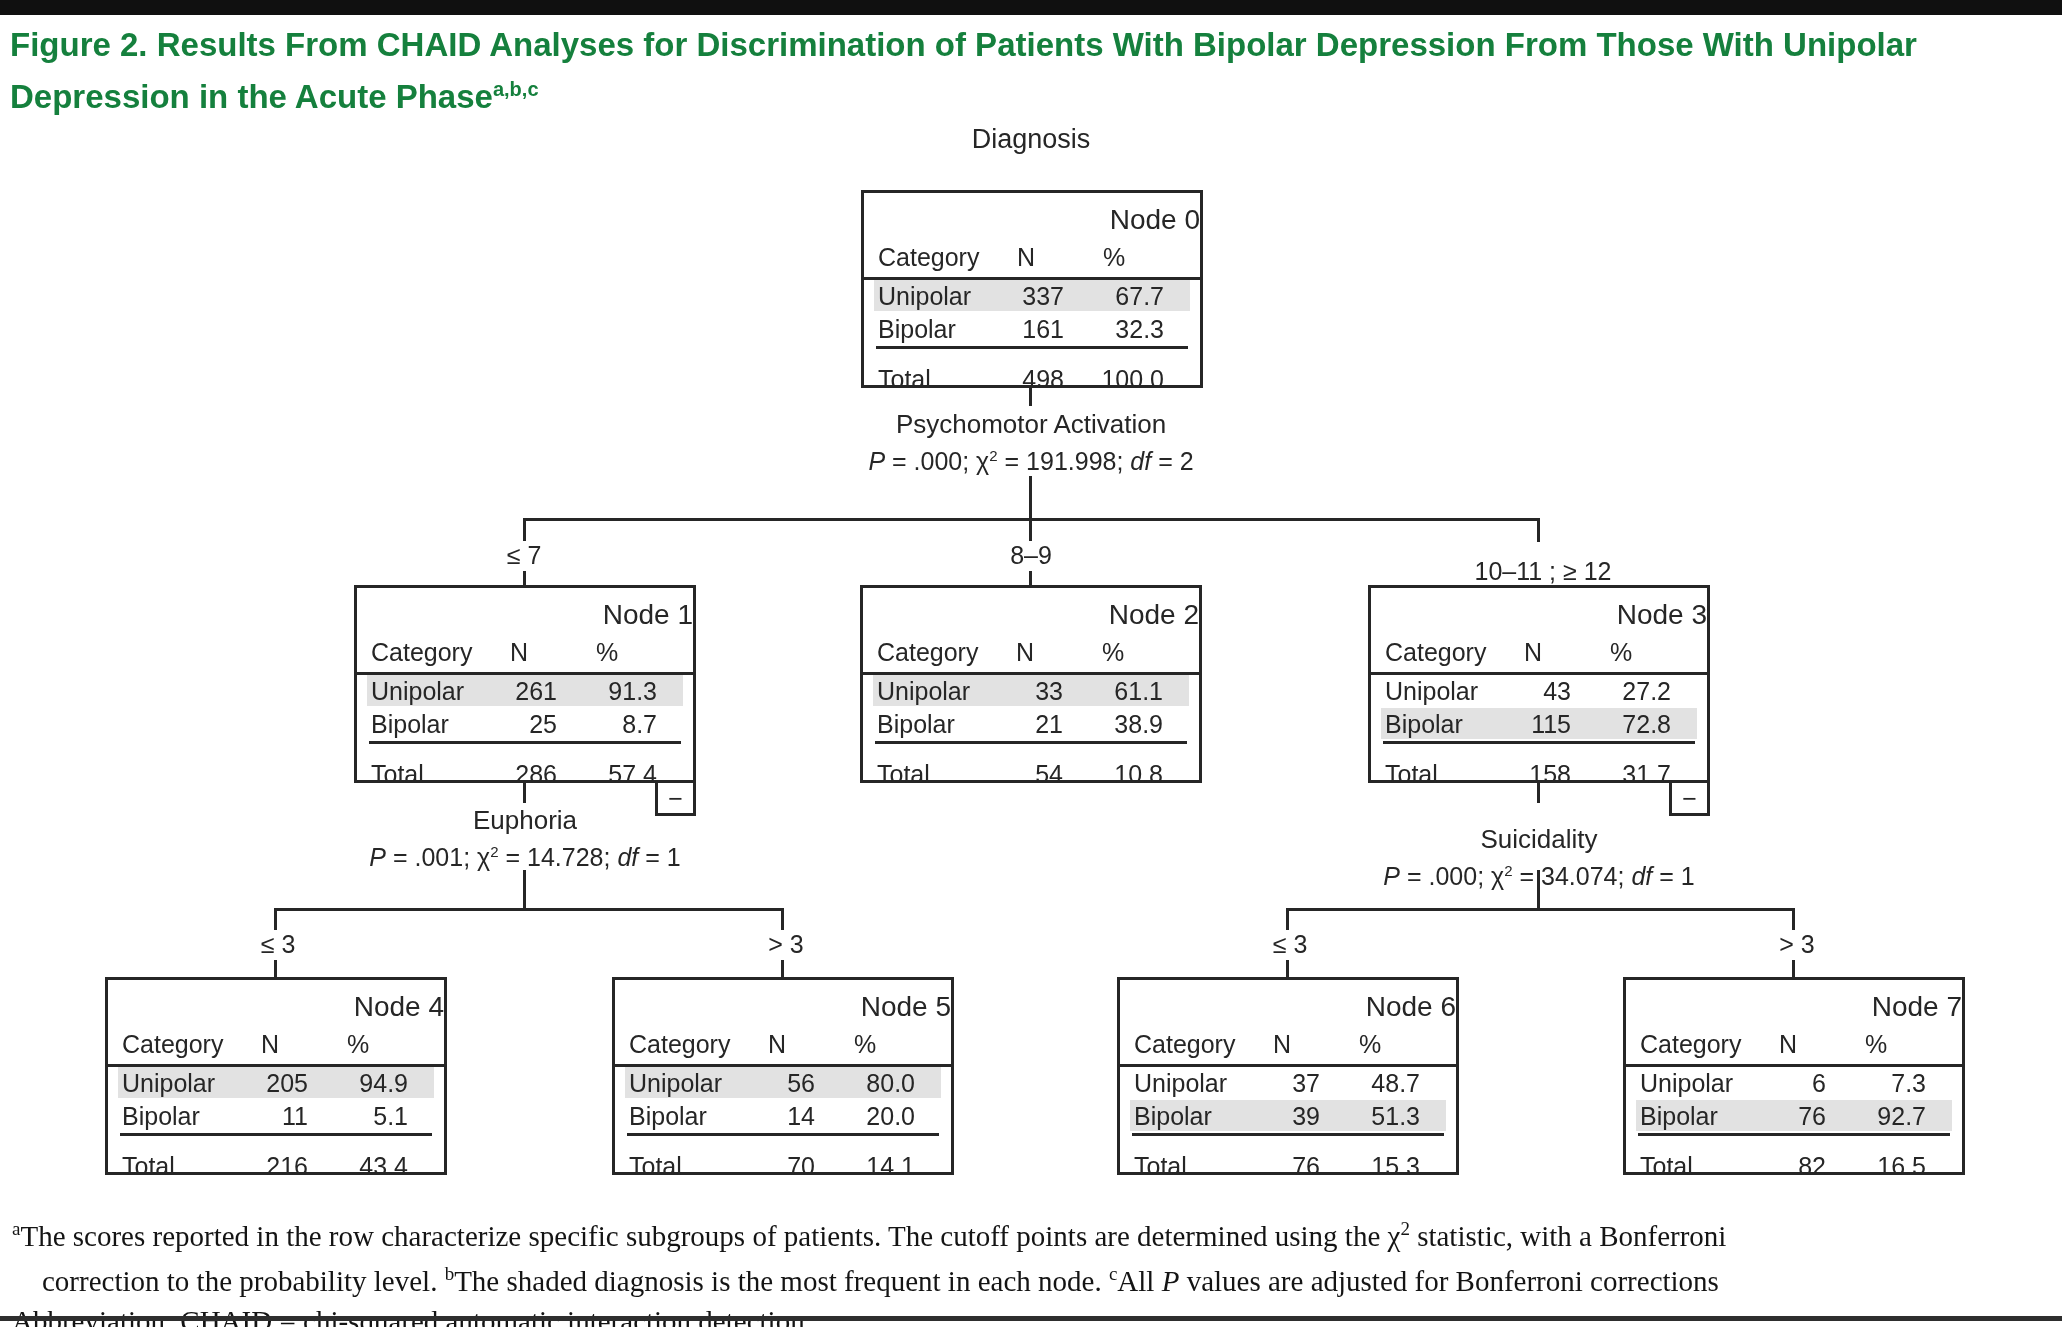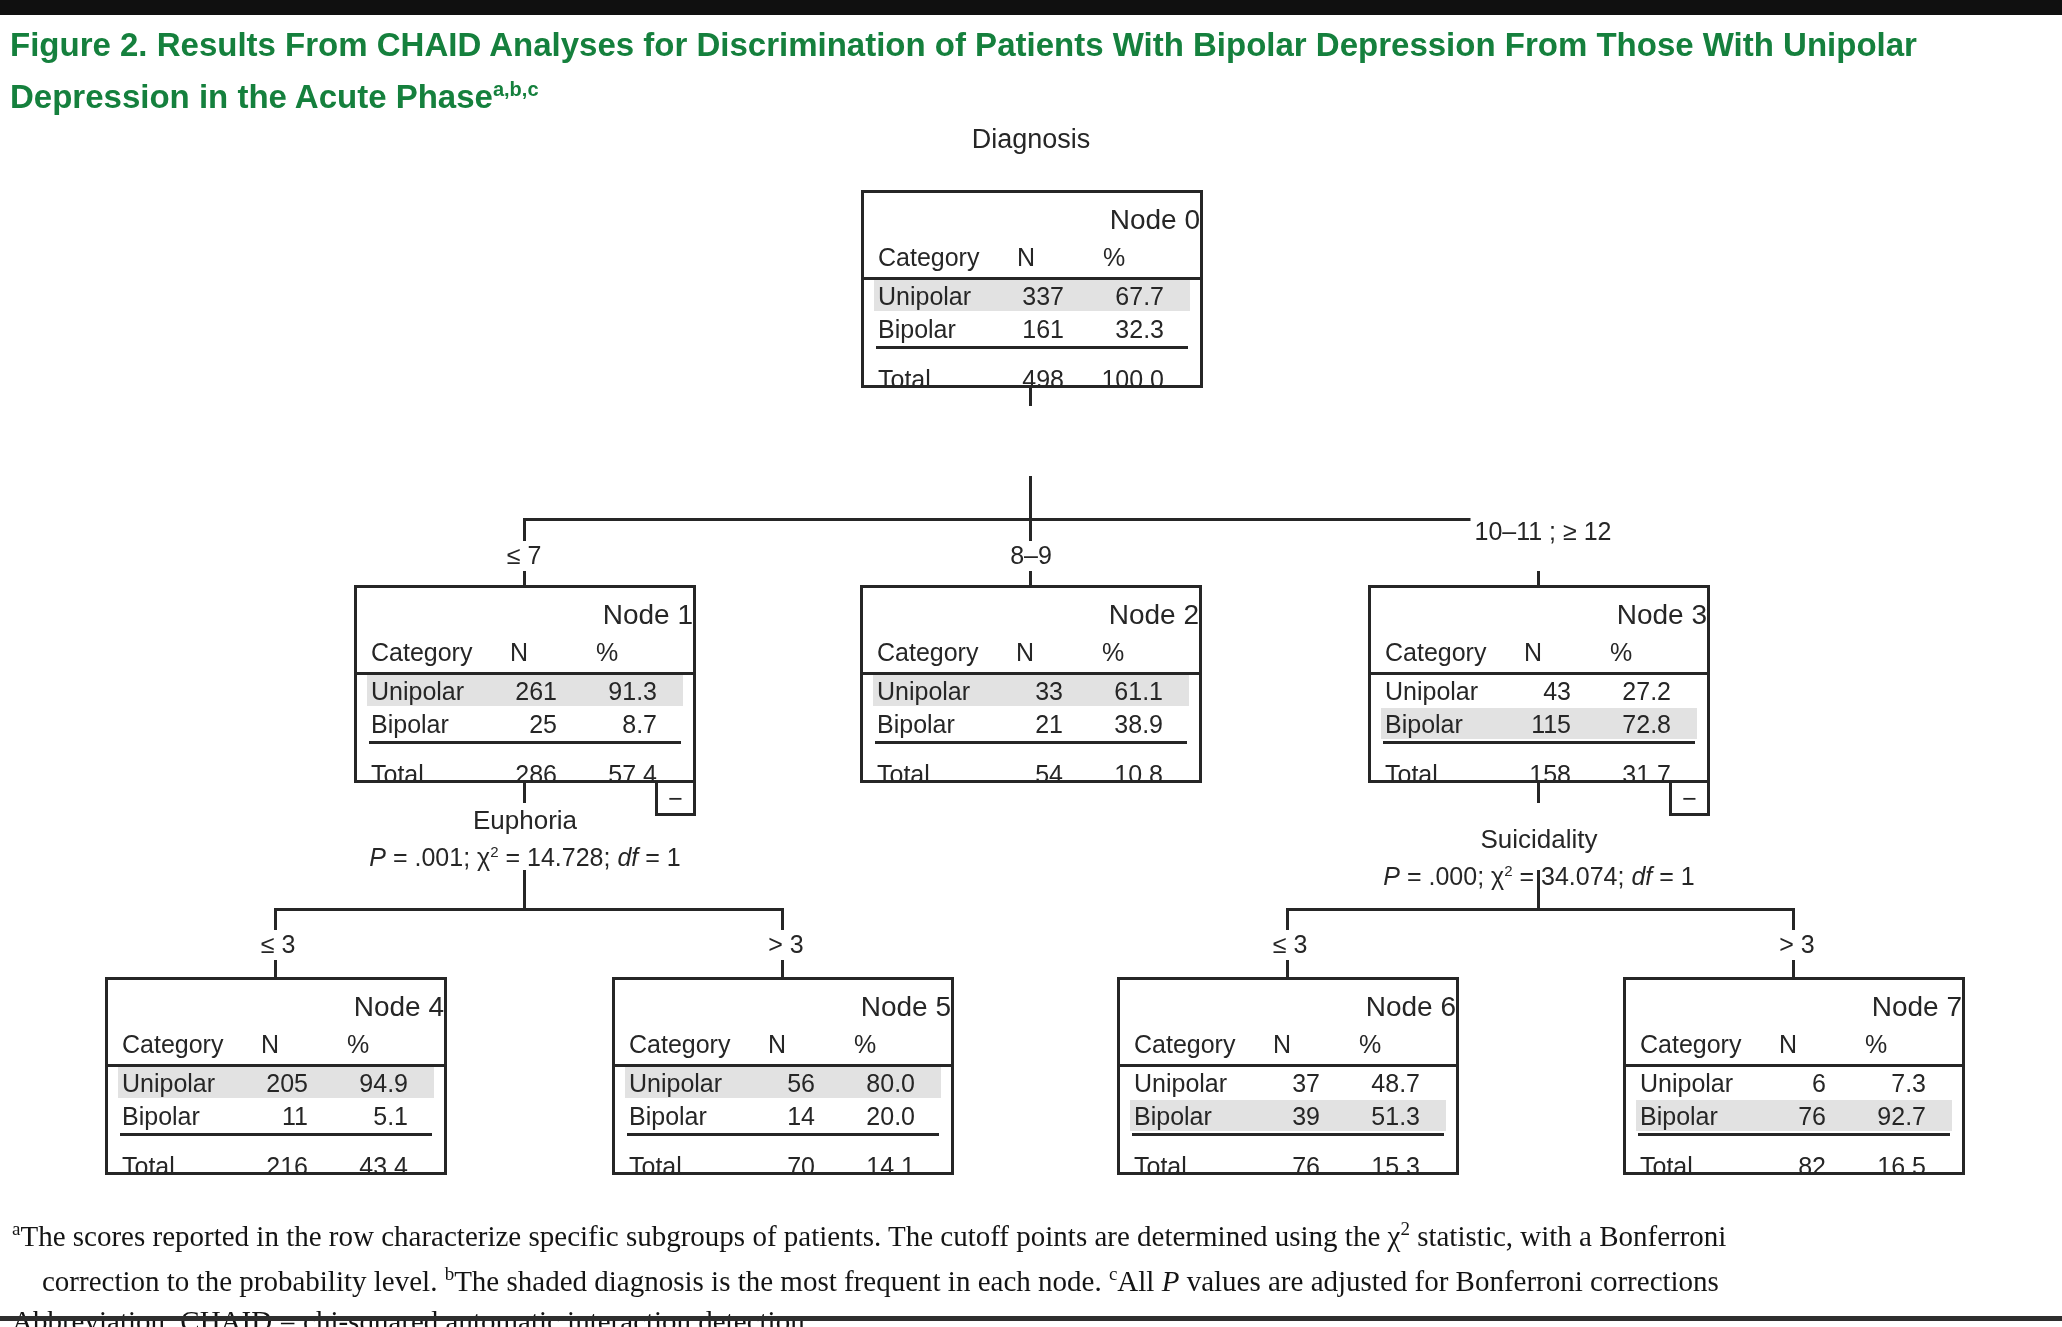--- a/index.html
+++ b/index.html
@@ -88,32 +88,36 @@
   <div class="vl" style="left:781px;top:960px;height:18px"></div>
 
   <div class="vl" style="left:1537px;top:783px;height:20px"></div>
   <div class="vl" style="left:1537px;top:870px;height:40px"></div>
   <div class="hl" style="left:1286px;top:908px;width:509px"></div>
   <div class="vl" style="left:1286px;top:908px;height:24px"></div>
   <div class="vl" style="left:1792px;top:908px;height:24px"></div>
   <div class="vl" style="left:1286px;top:960px;height:18px"></div>
   <div class="vl" style="left:1792px;top:960px;height:18px"></div>
 
+  <div class="split" style="left:1031px;top:409px">
+    <div class="split-var">Psychomotor Activation</div>
+    <div class="split-stats"><i>P</i><span> = .000; </span><span>χ</span><sup>2</sup><span> = 191.998; </span><i>df</i><span> = 2</span></div>
+  </div>
   <div class="split" style="left:525px;top:805px">
     <div class="split-var">Euphoria</div>
     <div class="split-stats"><i>P</i><span> = .001; </span><span>χ</span><sup>2</sup><span> = 14.728; </span><i>df</i><span> = 1</span></div>
   </div>
   <div class="split" style="left:1539px;top:824px">
     <div class="split-var">Suicidality</div>
     <div class="split-stats"><i>P</i><span> = .000; </span><span>χ</span><sup>2</sup><span> = 34.074; </span><i>df</i><span> = 1</span></div>
   </div>
 
   <div class="blabel" style="left:524px;top:541px">≤ 7</div>
   <div class="blabel" style="left:1031px;top:541px">8–9</div>
-  <div class="blabel" style="left:1543px;top:517px">10–11 ; ≥ 12</div>
+  <div class="blabel" style="left:1543px;top:557px">10–11 ; ≥ 12</div>
   <div class="blabel" style="left:278px;top:930px">≤ 3</div>
   <div class="blabel" style="left:786px;top:930px">&gt; 3</div>
   <div class="blabel" style="left:1290px;top:930px">≤ 3</div>
   <div class="blabel" style="left:1797px;top:930px">&gt; 3</div>
 
   <div class="node" style="left:861px;top:190px">
     <div class="nt">Node 0</div>
     <div class="nh">
       <span class="cat">Category</span>
         <span class="nn">N</span>

